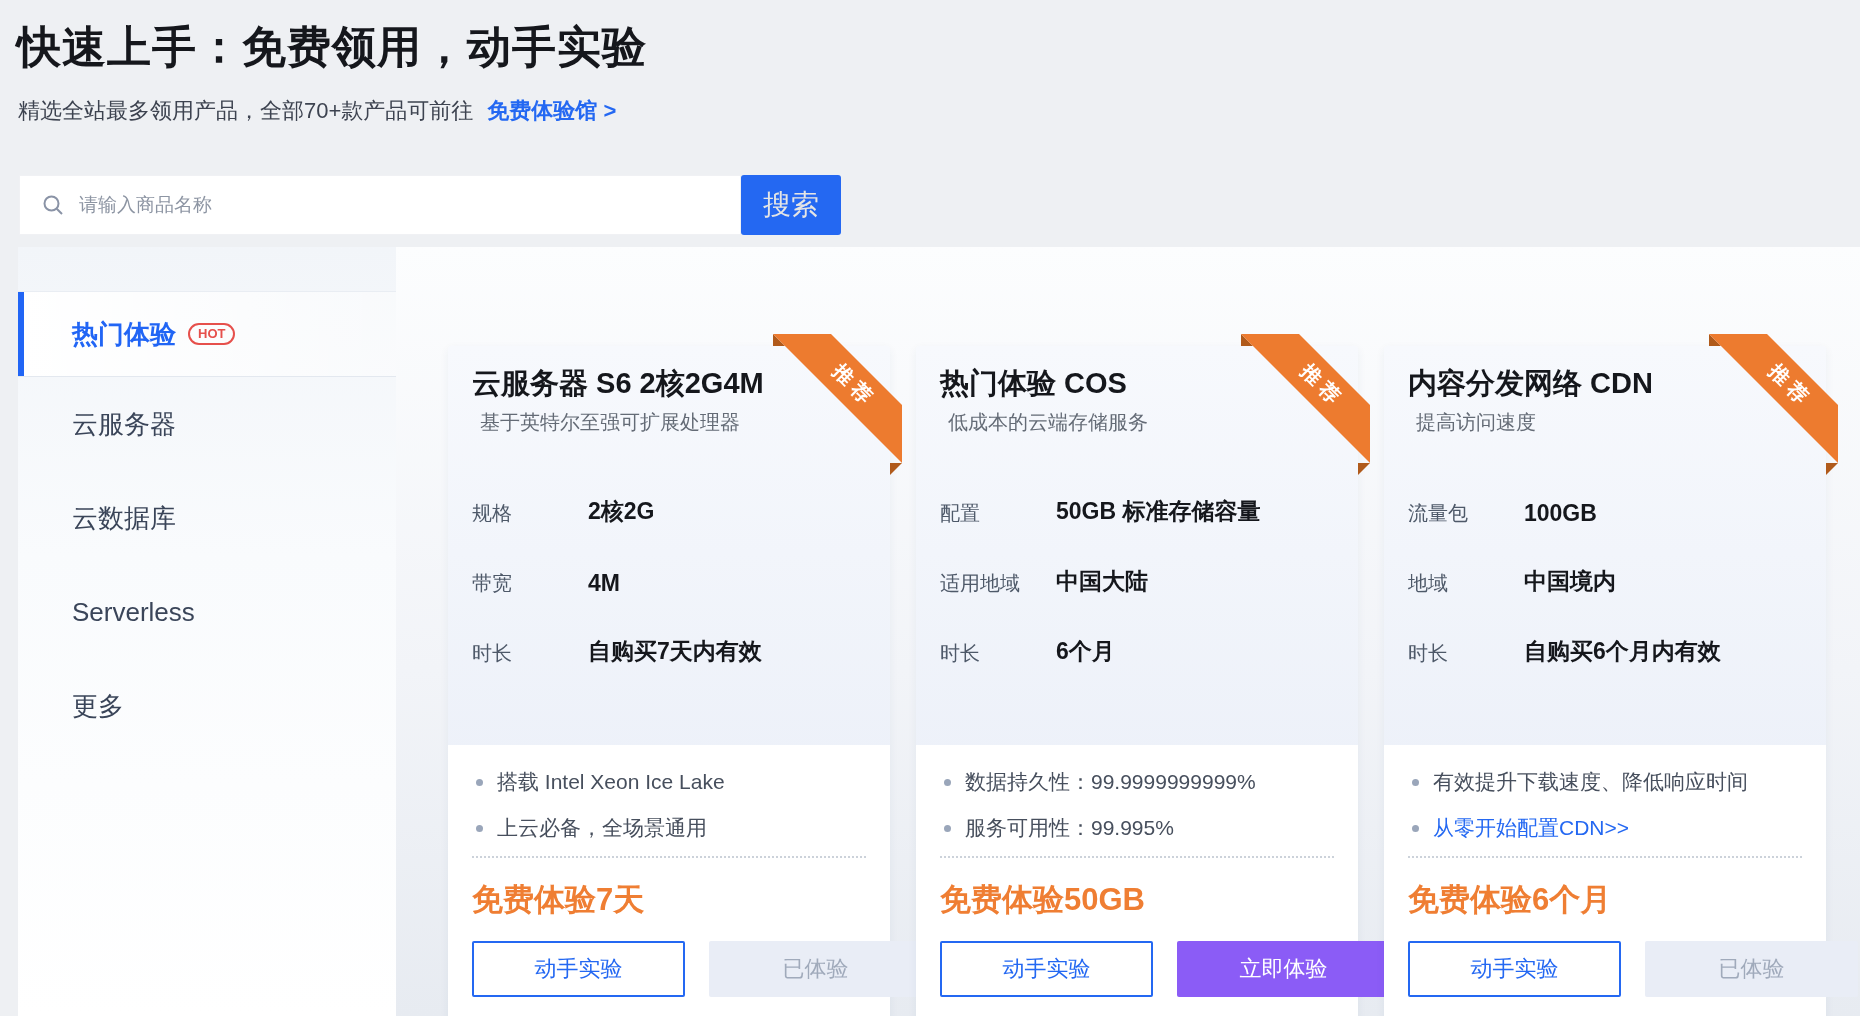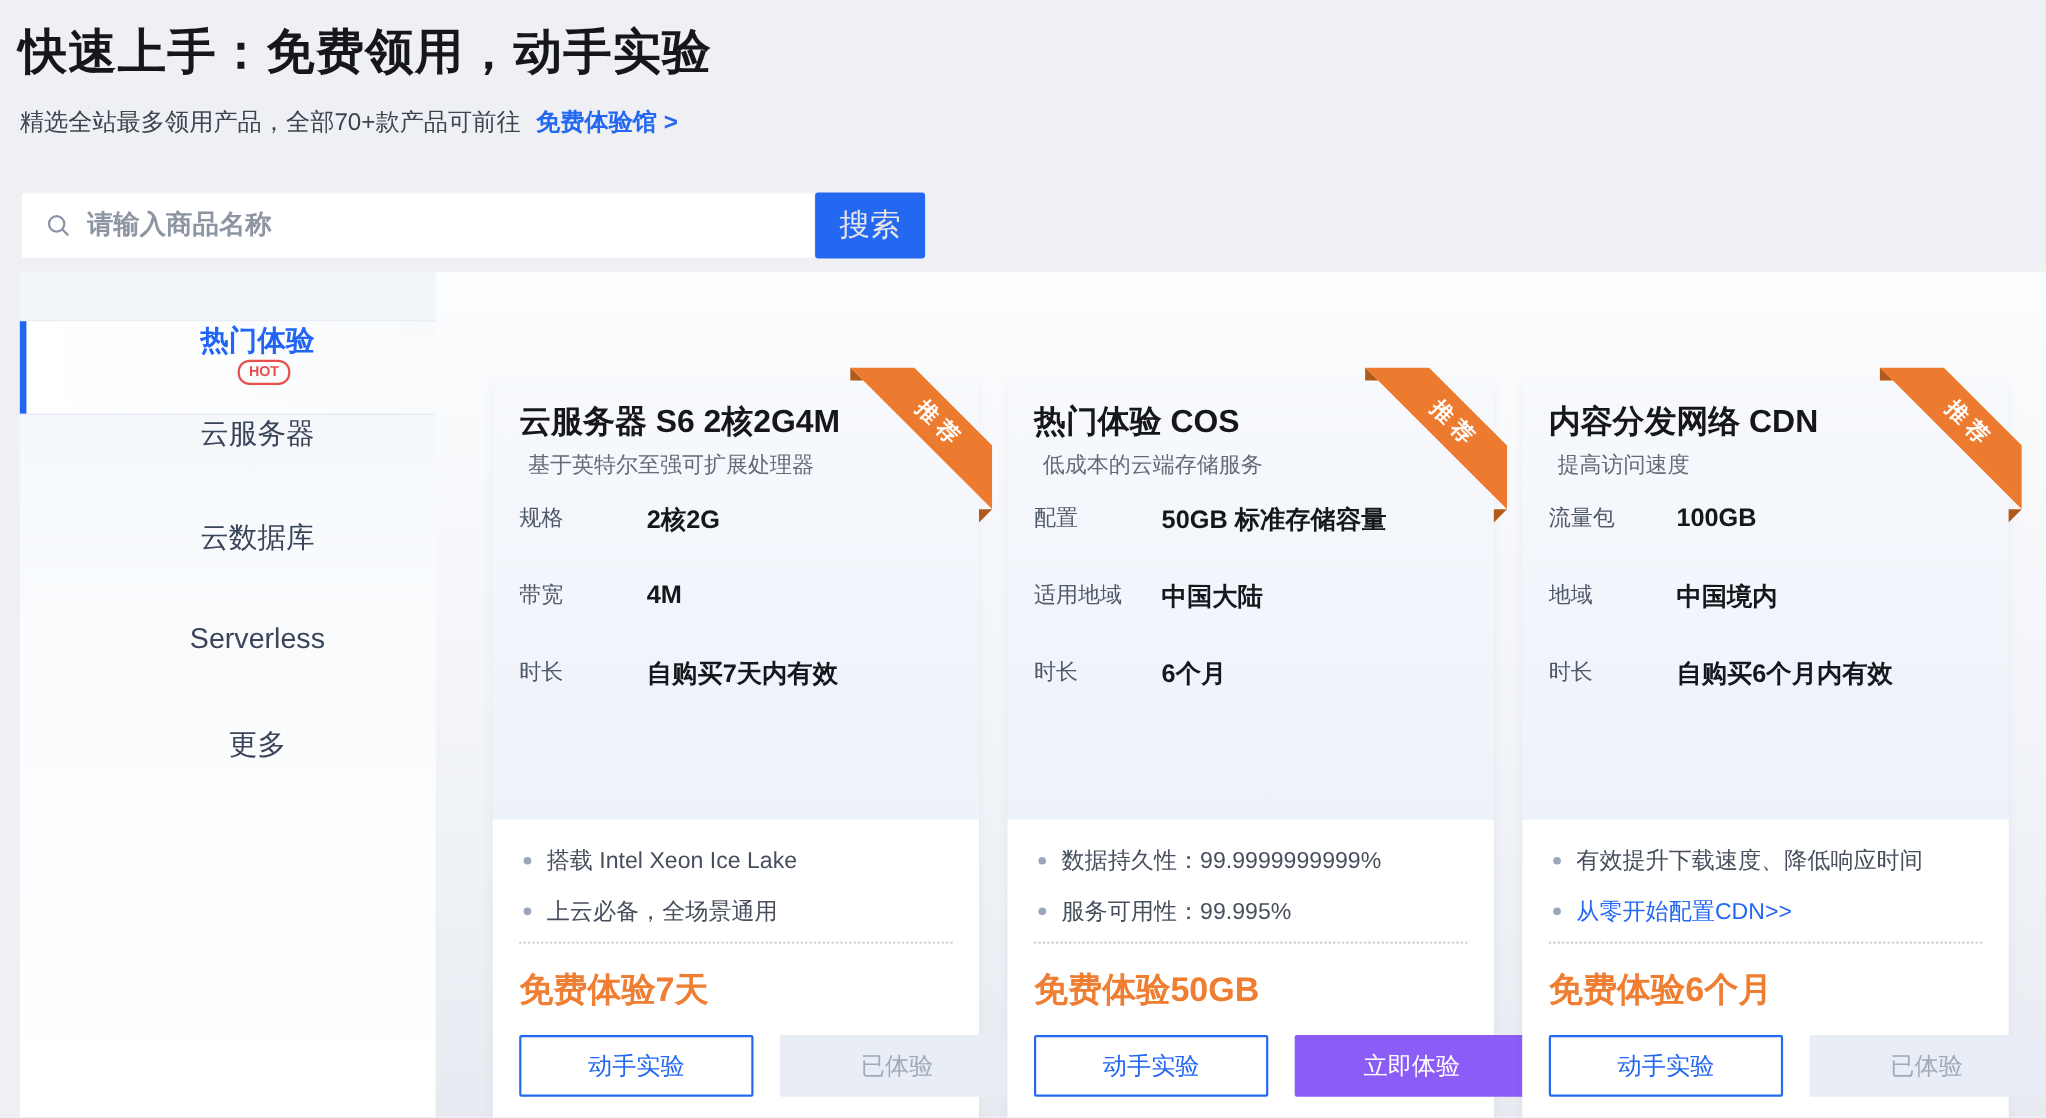--- a/index.html
+++ b/index.html
@@ -11,43 +11,43 @@
     color:#16181d;
   }
   
   .page-title { position:absolute; left:17px; top:18px; font-size:44px; font-weight:bold; color:#15171c; letter-spacing:1px; }
   .page-sub { position:absolute; left:18px; top:96px; font-size:22px; color:#3d4350; }
   .page-sub-link { color:#2468f2; font-weight:bold; margin-left:14px; cursor:pointer; text-decoration:none; }
   
   .search-row { position:absolute; left:19px; top:175px; height:60px; display:flex; }
   .search-box { width:722px; height:60px; background:#ffffff; border:1px solid #f0f1f4; display:flex; align-items:center; padding-left:21px; border-radius:1px; }
   .search-box svg { flex:0 0 auto; }
-  .search-input { border:none; outline:none; flex:1; height:100%; font-size:24px; color:#14532d; padding-left:14px; background:transparent; font-family:inherit;font-weight:bold; }
+  .search-input { border:none; outline:none; flex:1; height:100%; font-size:19px; color:#14532d; padding-left:14px; background:transparent; font-family:inherit; }
   .search-input::placeholder { color:#8d95a3; }
   .search-btn { width:100px; height:60px; background:#2468f2; color:#e5e5e5; font-size:28px; border:none; border-radius:3px; cursor:pointer; font-family:inherit; }
   
   .main-panel { position:absolute; left:18px; top:247px; width:1842px; height:769px;
     background:linear-gradient(180deg,#fcfdfe 0%,#f2f4f8 55%,#e7ebf1 100%); }
   
   .sidebar { position:absolute; left:0; top:0; width:378px; height:769px;
     background:linear-gradient(180deg,#f2f5f9 0%,#f9fbfd 40%,#ffffff 100%); }
-  .side-item { position:relative; height:94px; display:flex; align-items:center; padding-left:54px; font-size:26px; font-weight:500; color:#3a4559; cursor:pointer;flex-direction:column; }
+  .side-item { position:relative; height:94px; display:flex; align-items:center; padding-left:54px; font-size:26px; font-weight:500; color:#3a4559; cursor:pointer; }
   .side-item.active { height:86px; margin-top:44px; font-weight:bold; color:#2165f5;
     background:linear-gradient(90deg,#ffffff 0%,rgba(255,255,255,0.45) 100%);
     border-top:1px solid #e9edf3; border-bottom:1px solid #e3e8ef; }
   .side-item.active::before { content:""; position:absolute; left:0; top:0; bottom:0; width:6px; background:#2165f5; }
   .hot-badge { margin-left:12px; font-size:13px; font-weight:bold; color:#e6504c; border:2px solid #e6504c; border-radius:11px; padding:1px 8px 2px 8px; line-height:1.2; }
   
   .card { position:absolute; top:99px; width:442px; height:690px; background:linear-gradient(180deg,#f7f9fd 0%,#edf1f9 60%);
     border-radius:3px; box-shadow:0 3px 10px rgba(40,60,100,0.06); }
   .card .ribbon { position:absolute; top:-12px; right:-12px; width:150px; height:150px; pointer-events:none; }
   .card-title { position:absolute; left:24px; top:18px; font-size:29px; font-weight:bold; color:#15171c; }
   .card-sub { position:absolute; left:12px; top:63px; font-size:20px; color:#646b76;margin-left:20px; }
   .specs { position:absolute; left:24px; top:111px; right:24px; }
-  .spec-row { height:70px; display:flex; align-items:flex-start; }
+  .spec-row { height:70px; display:flex; align-items:flex-end; }
   .spec-label { width:116px; font-size:20px; color:#4e5969; flex:0 0 116px; }
   .spec-value { font-size:23px; font-weight:bold; color:#15171c; }
   .card-footer { position:absolute; left:0; right:0; top:399px; bottom:0; background:#ffffff; border-radius:0 0 3px 3px; }
   .bullets { position:absolute; left:24px; right:24px; top:14px; }
   .bullet { height:46px; display:flex; align-items:center; font-size:21px; color:#474f5d; }
   .bullet .dot { width:7px; height:7px; border-radius:50%; background:#9aa6ba; margin:0 14px 0 4px; flex:0 0 auto; }
   .bullet.link-bullet .bullet-text { color:#2468f2; cursor:pointer; }
   .dotted-sep { position:absolute; left:24px; right:24px; top:111px; border-top:2px dotted #ccd2da; }
   .offer { position:absolute; left:24px; top:134px; font-size:31px; font-weight:bold; color:#ef7e33; }
   .btn-row { position:absolute; left:24px; top:196px; display:flex; gap:24px; }

